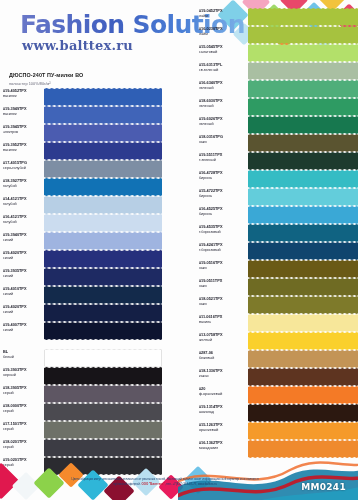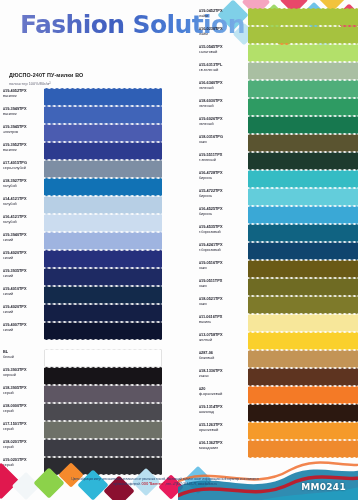--- a/index.html
+++ b/index.html
@@ -122,20 +122,21 @@
     <div class="dia" style="left:86px;top:24px;width:20px;height:20px;background:#6fc3e8;"></div>
     <div class="dia" style="left:104px;top:6px;width:20px;height:20px;background:#f2c33c;"></div>
     <div class="dia" style="left:120px;top:26px;width:22px;height:22px;background:#e8476a;"></div>
     <div class="dia" style="left:18px;top:44px;width:16px;height:16px;background:#bfe4f2;"></div>
     <div class="dia" style="left:58px;top:48px;width:16px;height:16px;background:#f58a3c;"></div>
     <div class="dia" style="left:98px;top:48px;width:16px;height:16px;background:#bfe4f2;"></div>
   </div>
 
   <div class="header">
     <div class="logo">Fashion Solution</div>
+    <div class="url">www.balttex.ru</div>
   </div>
 
   <div class="article">
     <div class="name">ДЮСПО-240Т ПУ-милки ВО</div>
     <div class="sub">полиэстер 100%/80г/м²</div>
   </div>
 
   <div class="col col-left" id="colLeft">
       <div class="row">
         <div class="lbl">

